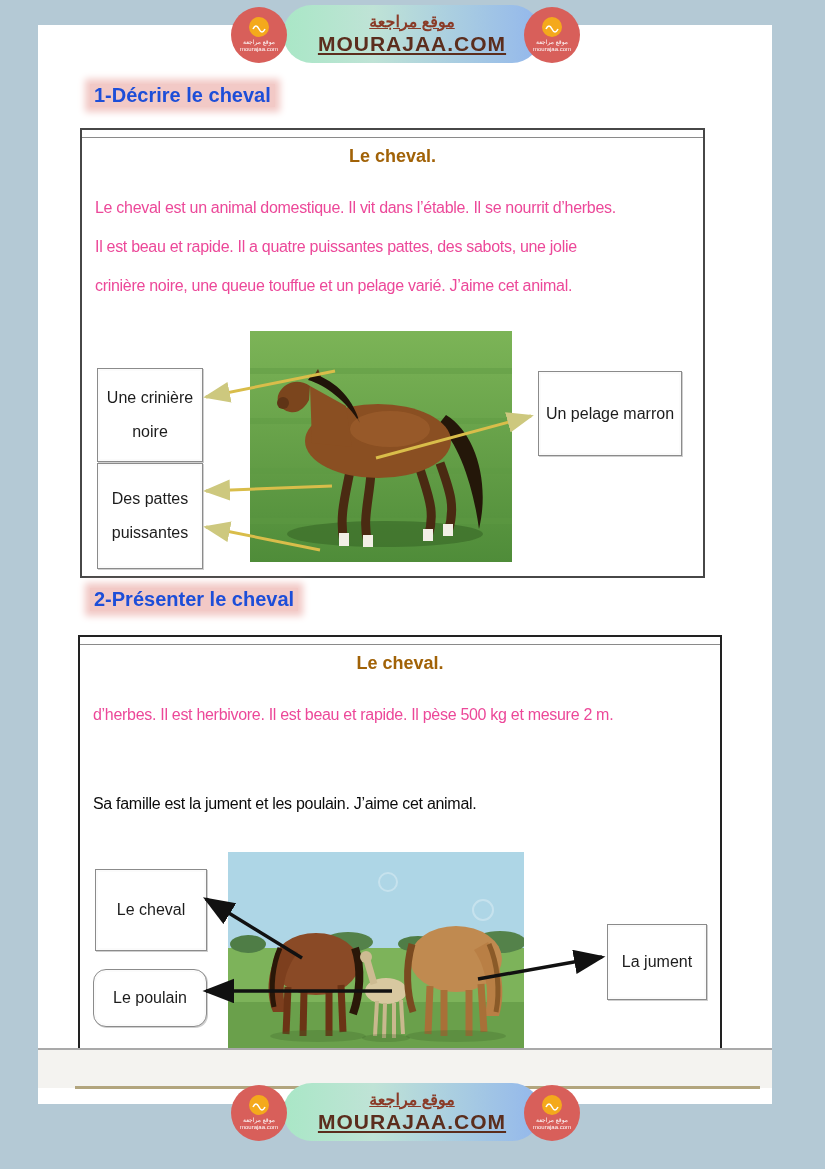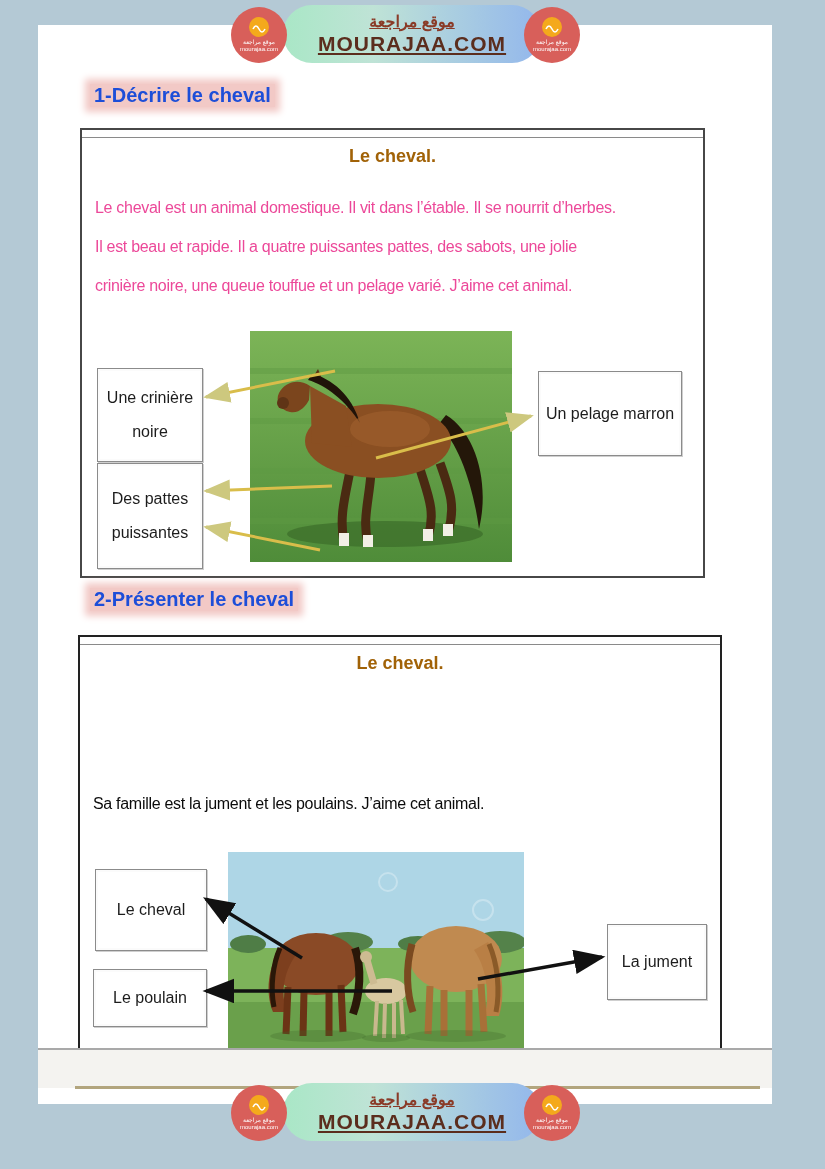--- a/index.html
+++ b/index.html
@@ -45,21 +45,21 @@
 
   
   .lbl{position:absolute;background:#fff;border:1px solid #8b8b8b;
        box-shadow:1px 1px 0 #cfcfcf, inset 0 0 0 2px #fbfbfb;
        display:flex;align-items:center;justify-content:center;text-align:center;
        font-size:16px;color:#1c1c1c;line-height:34px;z-index:3;padding:2px;}
   .lbl-mane{left:97px;top:368px;width:100px;height:88px;}
   .lbl-legs{left:97px;top:463px;width:100px;height:100px;}
   .lbl-coat{left:538px;top:371px;width:138px;height:79px;}
   .lbl-horse{left:95px;top:869px;width:106px;height:76px;}
-  .lbl-foal{left:93px;top:969px;width:108px;height:52px;}
+  .lbl-foal{left:93px;top:969px;width:108px;height:52px;border-radius:13px;}
   .lbl-mare{left:607px;top:924px;width:94px;height:70px;}
 
   
   .photo{position:absolute;z-index:1;overflow:hidden;}
   .photo1{left:250px;top:331px;width:262px;height:231px;}
   .photo2{left:228px;top:852px;width:296px;height:198px;}
 
   
   .arrows{position:absolute;left:0;top:0;z-index:4;pointer-events:none;}
 
@@ -140,22 +140,23 @@
 
   <div class="lbl lbl-mane">Une crinière noire</div>
   <div class="lbl lbl-legs">Des pattes puissantes</div>
   <div class="lbl lbl-coat">Un pelage marron</div>
 
   <div class="sec-head sec2-head">2-Présenter le cheval</div>
 
   <div class="frame frame2">
     <div class="frame-title">Le cheval.</div>
     <div class="frame-text">
-    </div>
-    <div class="frame-text2">Sa famille est la jument et les poulains. J’aime cet animal.</div>
+      <div>d’herbes. Il est herbivore. Il est beau et rapide. Il pèse 500 kg et mesure 2 m.</div>
+    </div>
+    <div class="frame-text2">Sa famille est la jument et les poulain. J’aime cet animal.</div>
   </div>
 
   <div class="photo photo2">
     <svg width="296" height="198" viewBox="0 0 296 198">
       <rect x="0" y="0" width="296" height="96" fill="#aed6e6"></rect>
       <rect x="0" y="96" width="296" height="102" fill="#7db35a"></rect>
       <rect x="0" y="150" width="296" height="48" fill="#6aa04b"></rect>
       <ellipse cx="20" cy="92" rx="18" ry="9" fill="#4f7d46"></ellipse>
       <ellipse cx="120" cy="90" rx="25" ry="10" fill="#54824a"></ellipse>
       <ellipse cx="190" cy="92" rx="20" ry="8" fill="#4f7d46"></ellipse>

